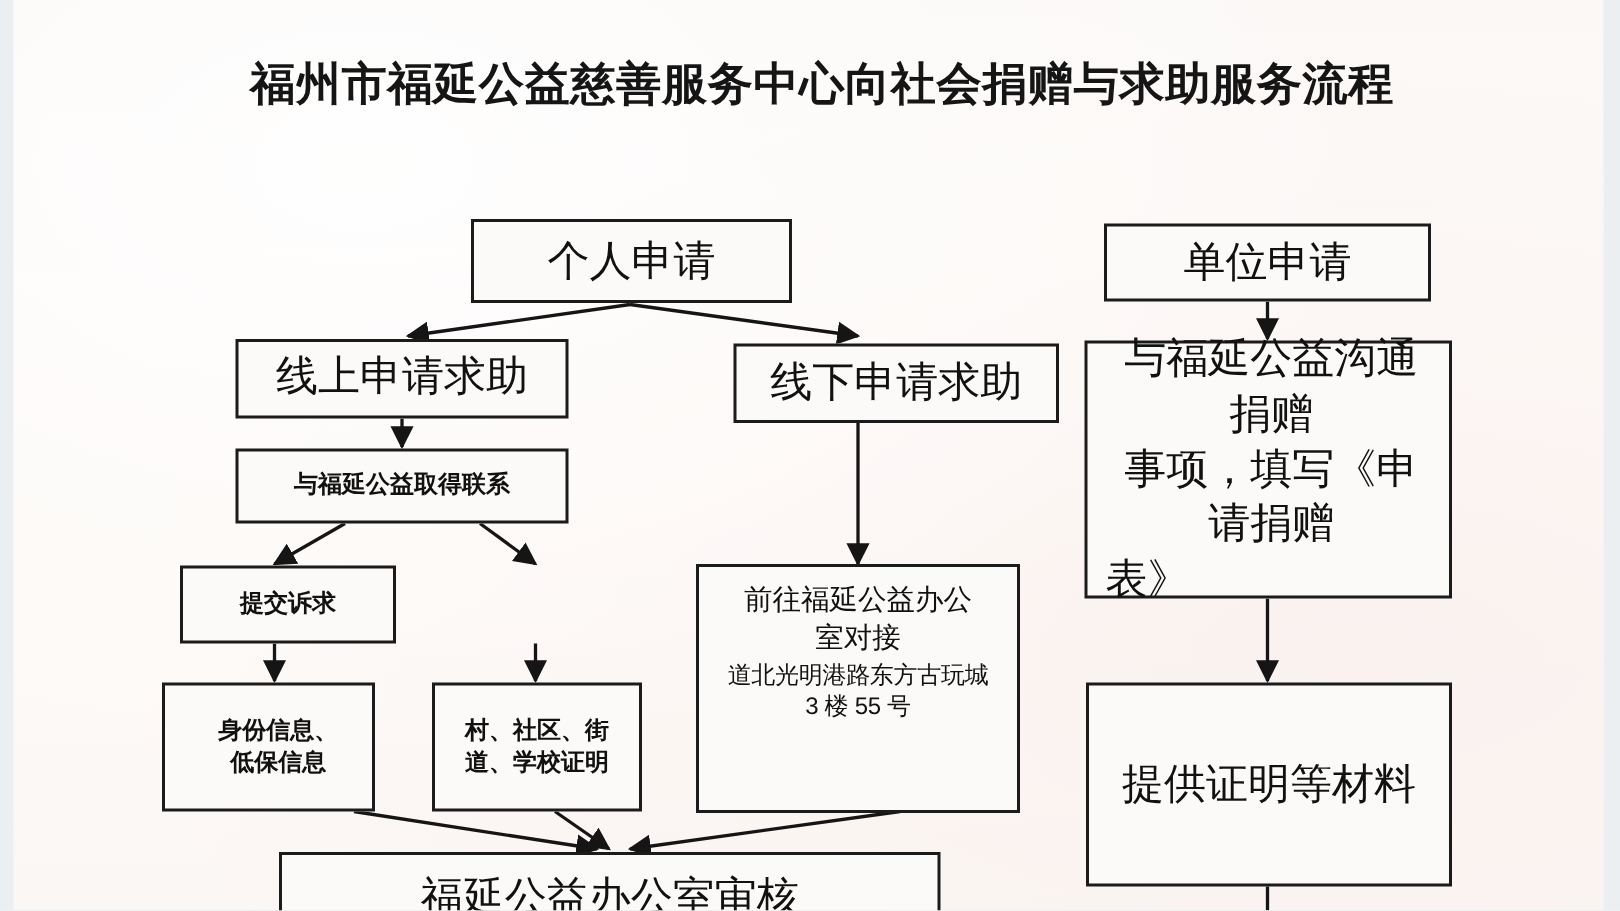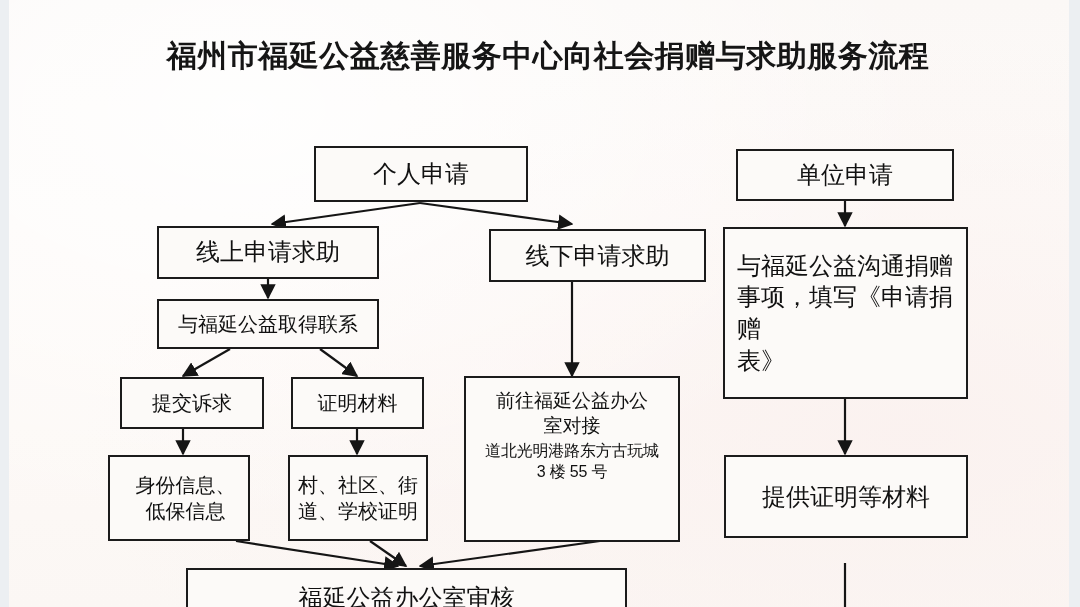--- a/index.html
+++ b/index.html
@@ -62,24 +62,24 @@
     background: #fcfaf8;
     display: flex;
     flex-direction: column;
     justify-content: center;
     color: #111;
     line-height: 1.32;
   }
   .node .line { display: block; }
 
   .n-center { align-items: center; text-align: center; }
-  .n-left   { align-items: flex-start; text-align: left; padding-left: 12px; padding-right: 8px; }
+  .n-left   { align-items: flex-start; text-align: center; padding-left: 12px; padding-right: 8px; }
 
-  .fs20 { font-size: 24px; }
-  .fs19 { font-size: 20px; }
+  .fs20 { font-size: 28px; }
+  .fs19 { font-size: 16px; font-weight: bold; }
 
   .addr-title { font-size: 19px; text-align: center; }
   .addr-body  { font-size: 16px; text-align: center; margin-top: 2px; }
   .addr-body .line { letter-spacing: -0.2px; }
 </style>
 </head>
 <body>
 
 <div id="canvas">
 
@@ -136,23 +136,20 @@
   </div>
 
   <div class="node n-center fs19" style="left:157px; top:299px; width:222px; height:50px;">
     <span class="line">与福延公益取得联系</span>
   </div>
 
   <div class="node n-center fs19" style="left:120px; top:377px; width:144px; height:52px;">
     <span class="line">提交诉求</span>
   </div>
 
-  <div class="node n-center fs19" style="left:291px; top:377px; width:133px; height:52px;">
-    <span class="line">证明材料</span>
-  </div>
 
   <div class="node n-center fs19" style="left:108px; top:455px; width:142px; height:86px;padding-left:13px;">
     <span class="line">身份信息、</span>
     <span class="line">低保信息</span>
   </div>
 
   <div class="node n-center fs19" style="left:288px; top:455px; width:140px; height:86px;">
     <span class="line">村、社区、街</span>
     <span class="line">道、学校证明</span>
   </div>
@@ -171,21 +168,21 @@
   <div class="node n-center fs20" style="left:736px; top:149px; width:218px; height:52px;">
     <span class="line">单位申请</span>
   </div>
 
   <div class="node n-left fs20" style="left:723px; top:227px; width:245px; height:172px;">
     <span class="line">与福延公益沟通捐赠</span>
     <span class="line">事项，填写《申请捐赠</span>
     <span class="line">表》</span>
   </div>
 
-  <div class="node n-center fs20" style="left:724px; top:455px; width:244px; height:83px;">
+  <div class="node n-center fs20" style="left:724px; top:455px; width:244px; height:136px;">
     <span class="line">提供证明等材料</span>
   </div>
 
   <div class="node n-center fs20" style="left:186px; top:568px; width:441px; height:60px;">
     <span class="line">福延公益办公室审核</span>
   </div>
 
 </div>
 
 </body></html>

